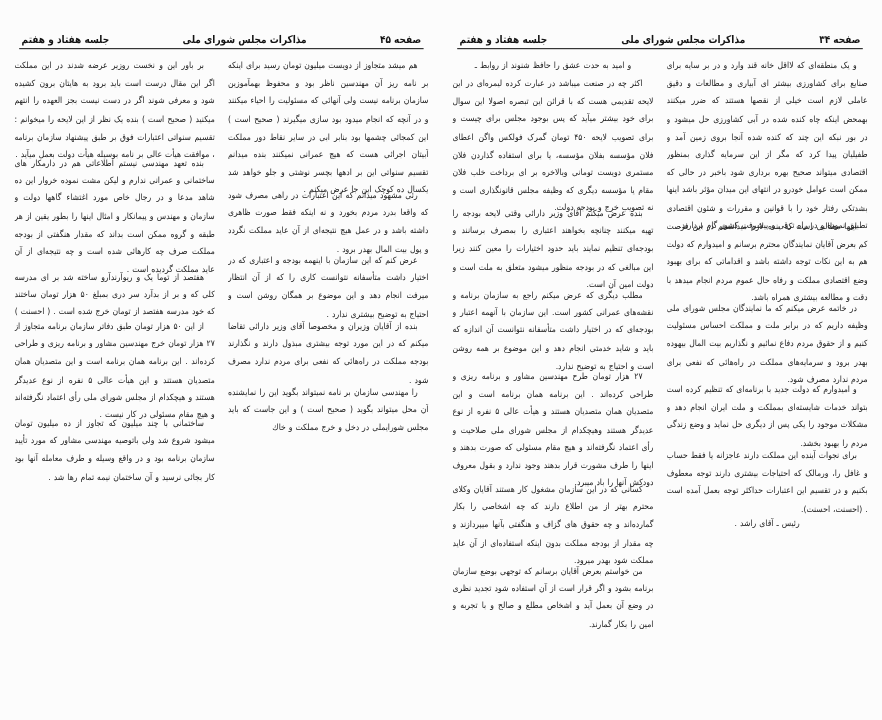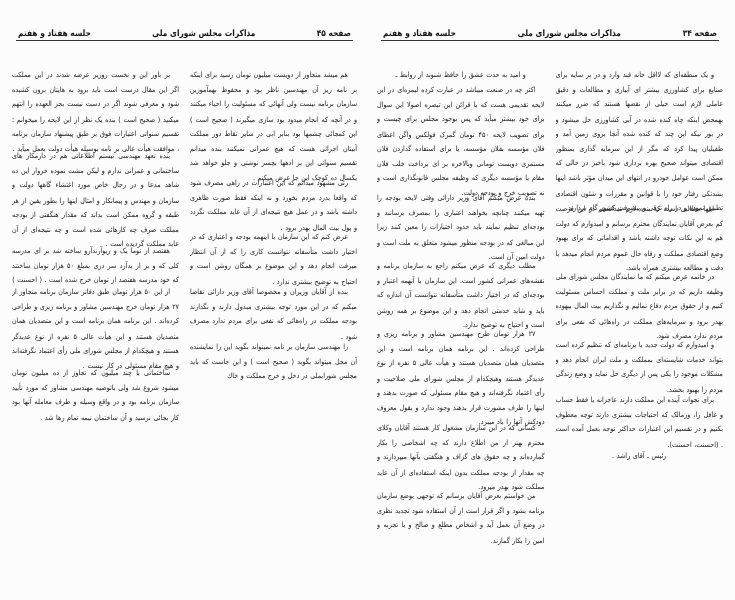--- a/index.html
+++ b/index.html
@@ -94,21 +94,21 @@
     letter-spacing: 0.1px;
     color: #202020;
     transform: scaleY(1.12);
     transform-origin: top right;
   }
   .para.indent { text-indent: 9px; }
   .para.center { text-align: center; text-align-last: center; text-indent: 0; }
   .para.speaker { text-align: center; text-align-last: center; text-indent: 0; margin-top: 3px; }
 
   
-  .col { position: relative; margin-top: 20px; }
+  .col { position: relative; }
 </style>
 </head>
 <body>
 
 <div class="spread">
 
   <div class="page page-right">
 
     <div class="running-head">
       <span class="rh-item">صفحه ۳۴</span>

